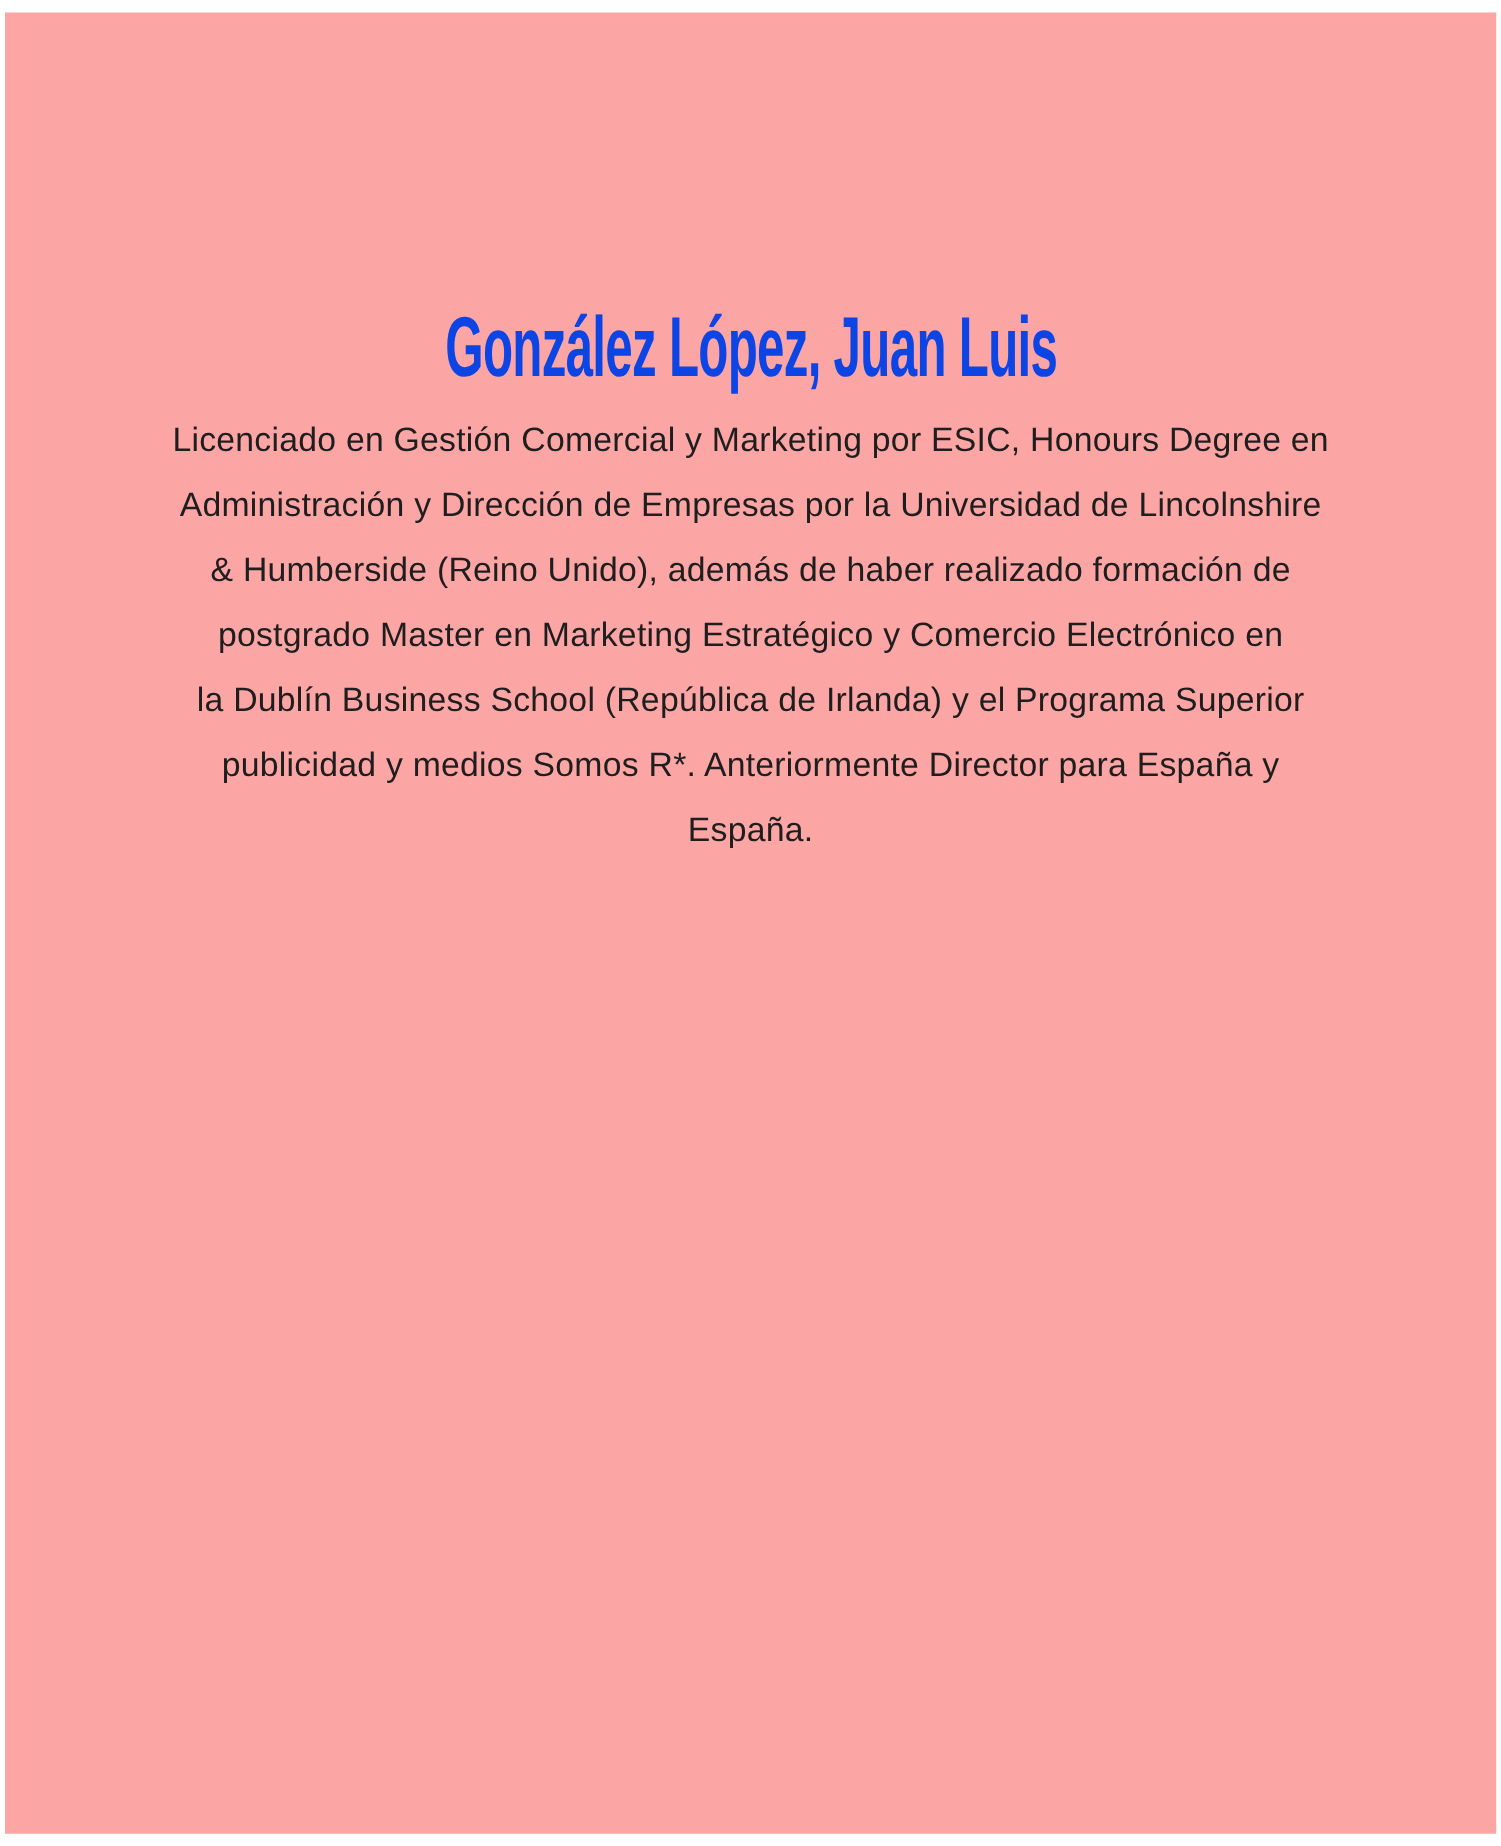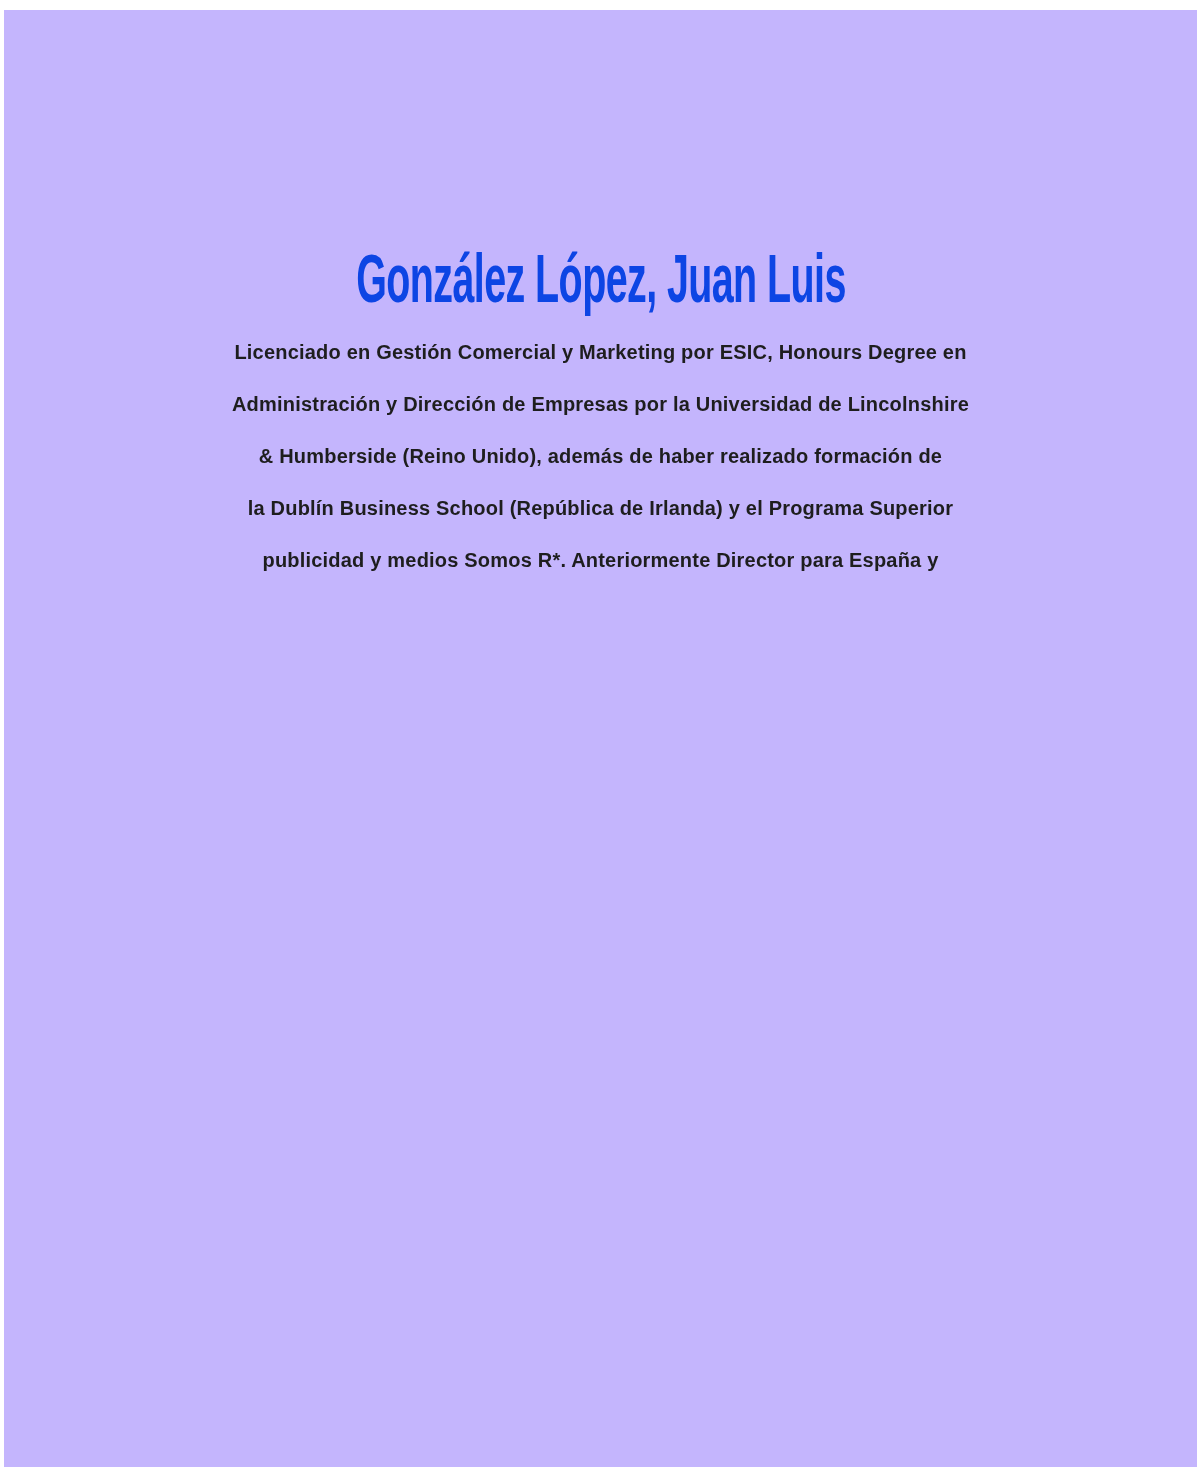--- a/index.html
+++ b/index.html
@@ -14,21 +14,21 @@
     height: 1477px;
     background: #ffffff;
     overflow: hidden;
   }
   .sheet {
     position: absolute;
     top: 10px;
     bottom: 10px;
     left: 4px;
     right: 4px;
-    background: #c4b5fd;
+    background: #fca5a5;
   }
   .title {
     position: absolute;
     top: 186px;
     left: 0;
     right: 0;
     text-align: center;
     color: #0d45e4;
     font-size: 68px;
     line-height: 72px;
@@ -44,37 +44,39 @@
   .bio {
     position: absolute;
     top: 316px;
     left: 0;
     right: 0;
   }
   .bio-line {
     height: 52px;
     line-height: 52px;
     text-align: center;
-    font-size: 20px;
-    font-weight: 700;
+    font-size: 27px;
+    font-weight: 400;
     color: #1e1e1e;
     letter-spacing: 0.2px;
     white-space: nowrap;
   }
 </style>
 </head>
 <body>
 
 <div class="canvas">
   <div class="sheet">
 
     <h1 class="title"><span class="squeeze">González López, Juan Luis</span></h1>
 
     <div class="bio">
       <div class="bio-line">Licenciado en Gestión Comercial y Marketing por ESIC, Honours Degree en</div>
       <div class="bio-line">Administración y Dirección de Empresas por la Universidad de Lincolnshire</div>
       <div class="bio-line">&amp; Humberside (Reino Unido), además de haber realizado formación de</div>
+      <div class="bio-line">postgrado Master en Marketing Estratégico y Comercio Electrónico en</div>
       <div class="bio-line">la Dublín Business School (República de Irlanda) y el Programa Superior</div>
       <div class="bio-line">publicidad y medios Somos R*. Anteriormente Director para España y</div>
+      <div class="bio-line">España.</div>
     </div>
 
   </div>
 </div>
 
 </body></html>

